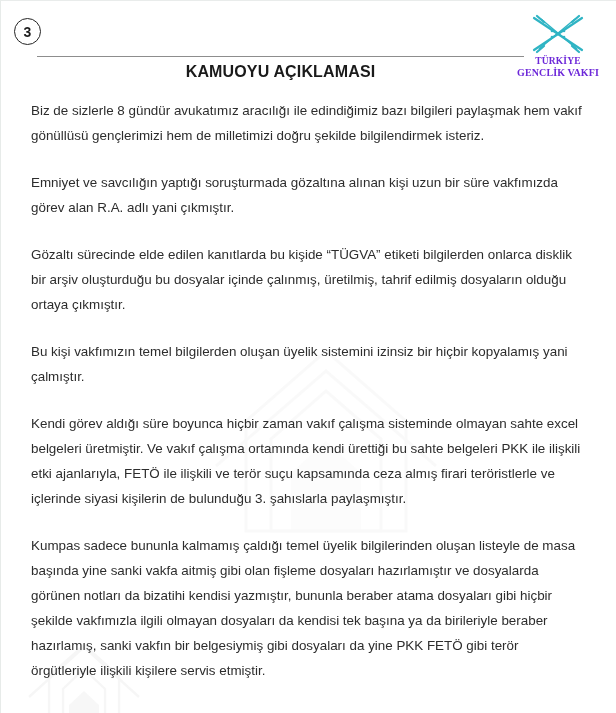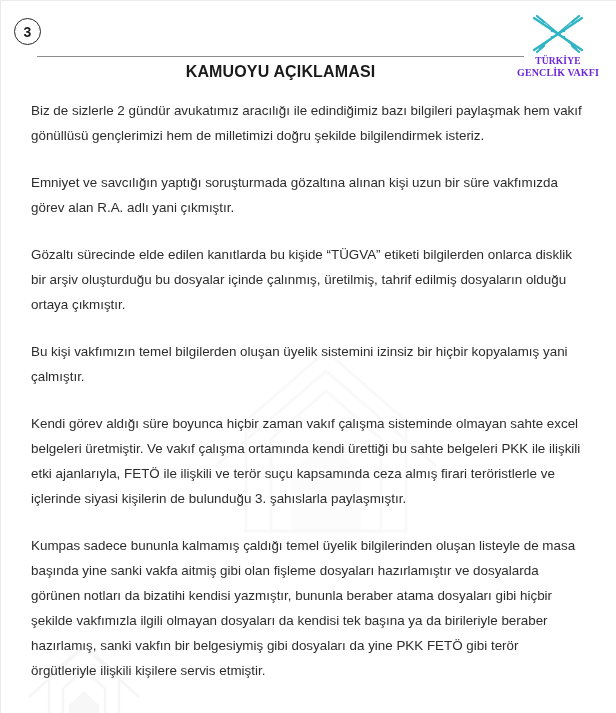--- a/index.html
+++ b/index.html
@@ -198,21 +198,21 @@
       <div class="logo-text">
         <div class="logo-line1">TÜRKİYE</div>
         <div class="logo-line2">GENCLİK VAKFI</div>
       </div>
     </div>
 
   </div>
 
   <div class="spacer-top"></div>
   <div class="body-copy">
-    <p>Biz de sizlerle 2 gündür avukatımız aracılığı ile edindiğimiz bazı bilgileri paylaşmak hem vakıf gönüllüsü gençlerimizi hem de milletimizi doğru şekilde bilgilendirmek isteriz.</p>
+    <p>Biz de sizlerle 8 gündür avukatımız aracılığı ile edindiğimiz bazı bilgileri paylaşmak hem vakıf gönüllüsü gençlerimizi hem de milletimizi doğru şekilde bilgilendirmek isteriz.</p>
     <p>Emniyet ve savcılığın yaptığı soruşturmada gözaltına alınan kişi uzun bir süre vakfımızda görev alan R.A. adlı yani çıkmıştır.</p>
     <p>Gözaltı sürecinde elde edilen kanıtlarda bu kişide “TÜGVA” etiketi bilgilerden onlarca disklik bir arşiv oluşturduğu bu dosyalar içinde çalınmış, üretilmiş, tahrif edilmiş dosyaların olduğu ortaya çıkmıştır.</p>
     <p>Bu kişi vakfımızın temel bilgilerden oluşan üyelik sistemini izinsiz bir hiçbir kopyalamış yani çalmıştır.</p>
     <p>Kendi görev aldığı süre boyunca hiçbir zaman vakıf çalışma sisteminde olmayan sahte excel belgeleri üretmiştir. Ve vakıf çalışma ortamında kendi ürettiği bu sahte belgeleri PKK ile ilişkili etki ajanlarıyla, FETÖ ile ilişkili ve terör suçu kapsamında ceza almış firari teröristlerle ve içlerinde siyasi kişilerin de bulunduğu 3. şahıslarla paylaşmıştır.</p>
     <p>Kumpas sadece bununla kalmamış çaldığı temel üyelik bilgilerinden oluşan listeyle de masa başında yine sanki vakfa aitmiş gibi olan fişleme dosyaları hazırlamıştır ve dosyalarda görünen notları da bizatihi kendisi yazmıştır, bununla beraber atama dosyaları gibi hiçbir şekilde vakfımızla ilgili olmayan dosyaları da kendisi tek başına ya da birileriyle beraber hazırlamış, sanki vakfın bir belgesiymiş gibi dosyaları da yine PKK FETÖ gibi terör örgütleriyle ilişkili kişilere servis etmiştir.</p>
     <p>Soruşturma dosyasından avukatlarımızın edindiği bilgiye göre;  bu kişi sadece sonradan oluşturulmuş sahte montaj belgeleri servis etmekle kalmamış, aynı zamanda sahte bilgileri servis ettiği kişileri algı operasyonu yapmak için yönlendirmiştir.</p>
   </div>
 
 </div>
 

